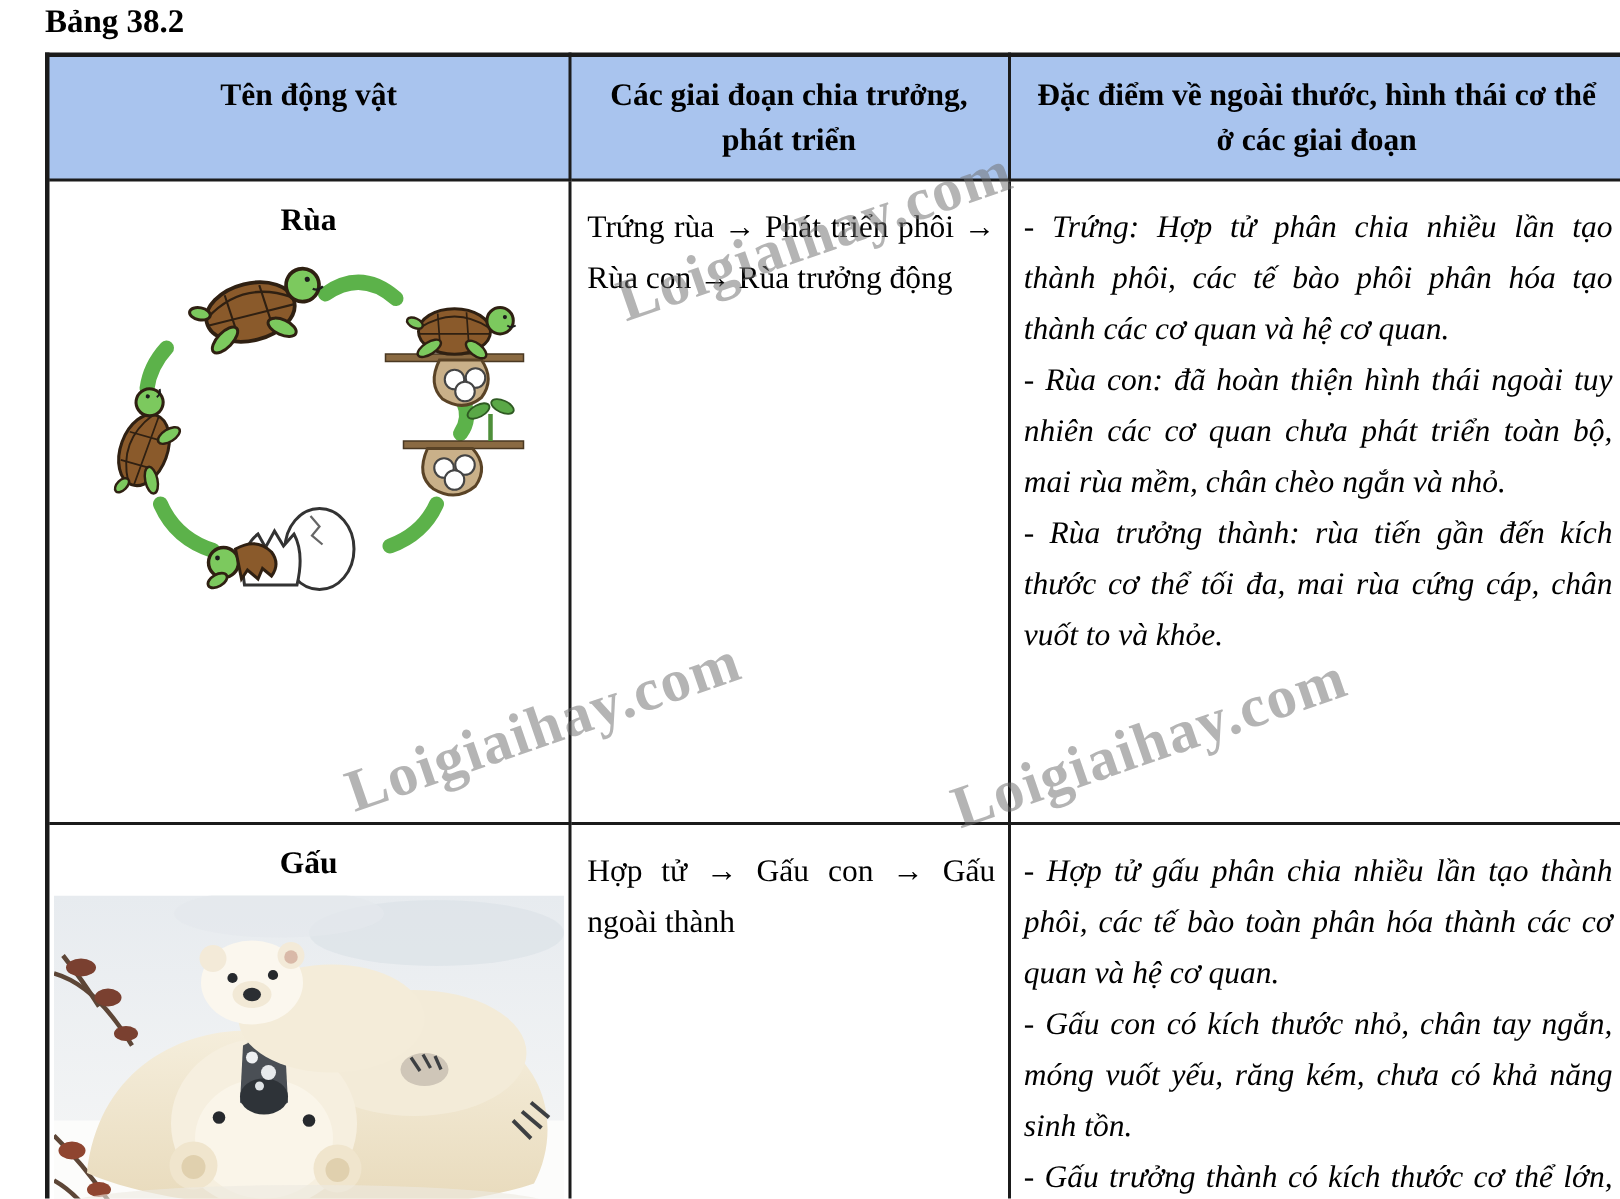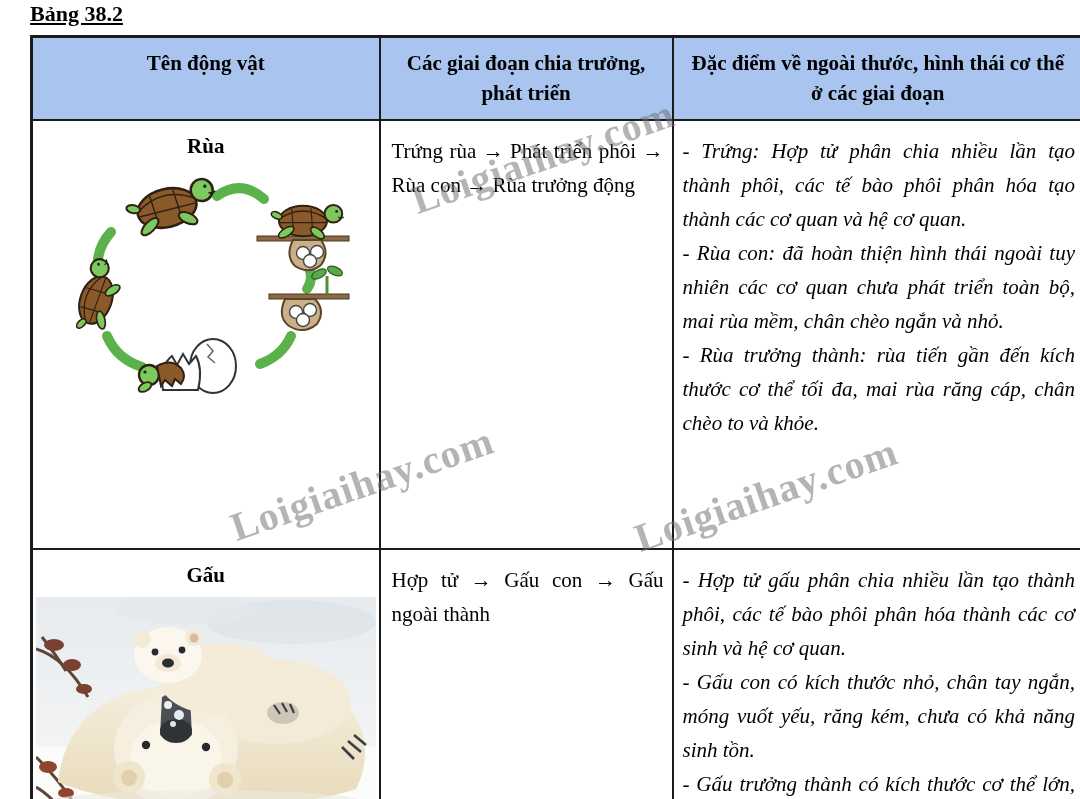--- a/index.html
+++ b/index.html
@@ -3,21 +3,21 @@
 <meta charset="utf-8">
 <style>
   * { margin:0; padding:0; box-sizing:border-box; }
   html,body { background:#ffffff; }
   body {
     width:1080px; height:799px; position:relative; overflow:hidden;
     font-family:"Liberation Serif", serif; color:#000;
   }
   .doc-title {
     position:absolute; left:30px; top:1px;
-    font-size:22px; font-weight:bold;text-decoration:underline;
+    font-size:22px; font-weight:bold;
   }
   table.bio-table {
     position:absolute; left:30px; top:35px; width:1052px;
     border-collapse:collapse; table-layout:fixed;
     border:3px solid #1b1b1b;
   }
   .bio-table th, .bio-table td {
     border:2px solid #1b1b1b; vertical-align:top;
   }
   .bio-table th {
@@ -126,21 +126,21 @@
             <ellipse cx="104" cy="219" rx="7" ry="4" fill="#7cc95e" stroke="#2f2012" stroke-width="1.8" transform="rotate(-30 104 219)"></ellipse>
           </g>
         </svg>
       </td>
       <td class="stages-cell">
         <span>Trứng rùa → Phát triển phôi → Rùa con → Rùa trưởng động</span>
       </td>
       <td class="char-cell">
         <p>- Trứng: Hợp tử phân chia nhiều lần tạo thành phôi, các tế bào phôi phân hóa tạo thành các cơ quan và hệ cơ quan.</p>
         <p>- Rùa con: đã hoàn thiện hình thái ngoài tuy nhiên các cơ quan chưa phát triển toàn bộ, mai rùa mềm, chân chèo ngắn và nhỏ.</p>
-        <p>- Rùa trưởng thành: rùa tiến gần đến kích thước cơ thể tối đa, mai rùa răng cáp, chân chèo to và khỏe.</p>
+        <p>- Rùa trưởng thành: rùa tiến gần đến kích thước cơ thể tối đa, mai rùa cứng cáp, chân vuốt to và khỏe.</p>
       </td>
     </tr>
 
     <tr class="row-bear">
       <td class="animal-cell">
         <div class="animal-name">Gấu</div>
 
         <svg class="cell-illustration" width="340" height="242" viewBox="0 0 340 242">
           <defs>
             <linearGradient id="sky" x1="0" y1="0" x2="0" y2="1">
@@ -220,21 +220,21 @@
           </g>
 
           <ellipse cx="170" cy="206" rx="160" ry="13" fill="#ece9e1" opacity="0.6"></ellipse>
           <ellipse cx="170" cy="228" rx="195" ry="26" fill="#fdfdfc"></ellipse>
         </svg>
       </td>
       <td class="stages-cell">
         <span>Hợp tử → Gấu con → Gấu ngoài thành</span>
       </td>
       <td class="char-cell">
-        <p>- Hợp tử gấu phân chia nhiều lần tạo thành phôi, các tế bào phôi phân hóa thành các cơ sinh và hệ cơ quan.</p>
+        <p>- Hợp tử gấu phân chia nhiều lần tạo thành phôi, các tế bào toàn phân hóa thành các cơ quan và hệ cơ quan.</p>
         <p>- Gấu con có kích thước nhỏ, chân tay ngắn, móng vuốt yếu, răng kém, chưa có khả năng sinh tồn.</p>
         <p>- Gấu trưởng thành có kích thước cơ thể lớn, vuốt sắc, răng sắc nhọn chắc khỏe có khả năng săn mồi, sinh tồn ngoài tự nhiên.</p>
       </td>
     </tr>
   </tbody>
 </table>
 
 <div class="watermark w1">Loigiaihay.com</div>
 <div class="watermark w2">Loigiaihay.com</div>
 <div class="watermark w3">Loigiaihay.com</div>

